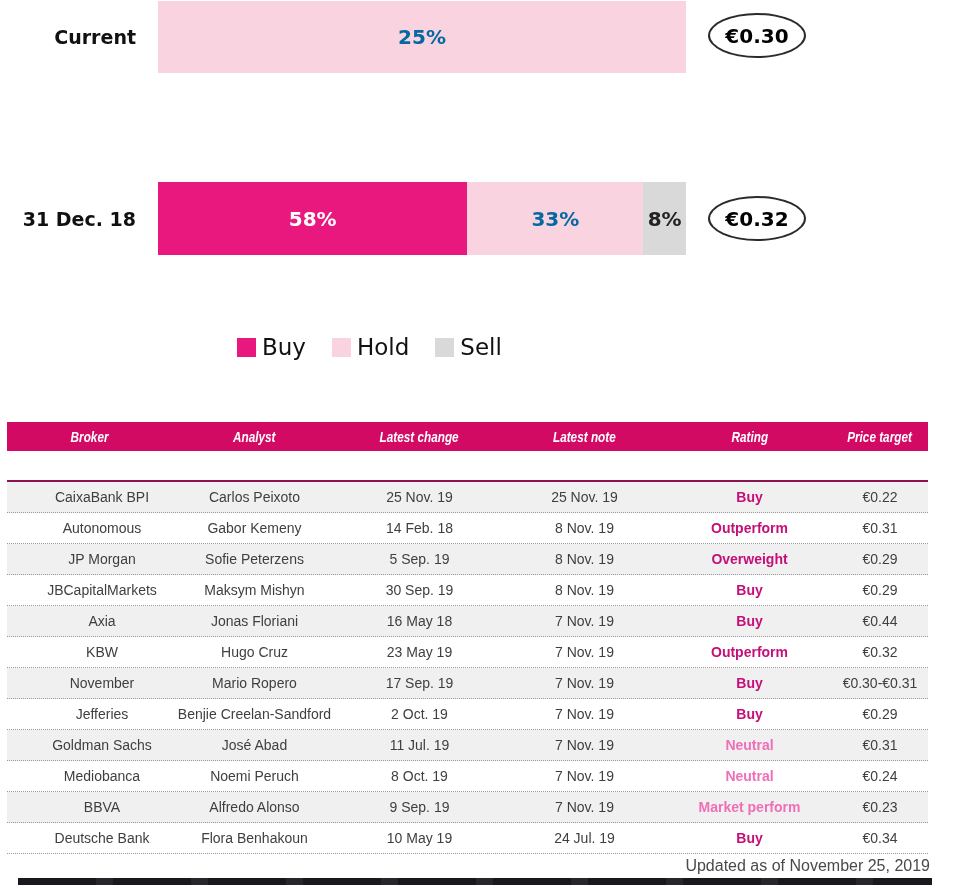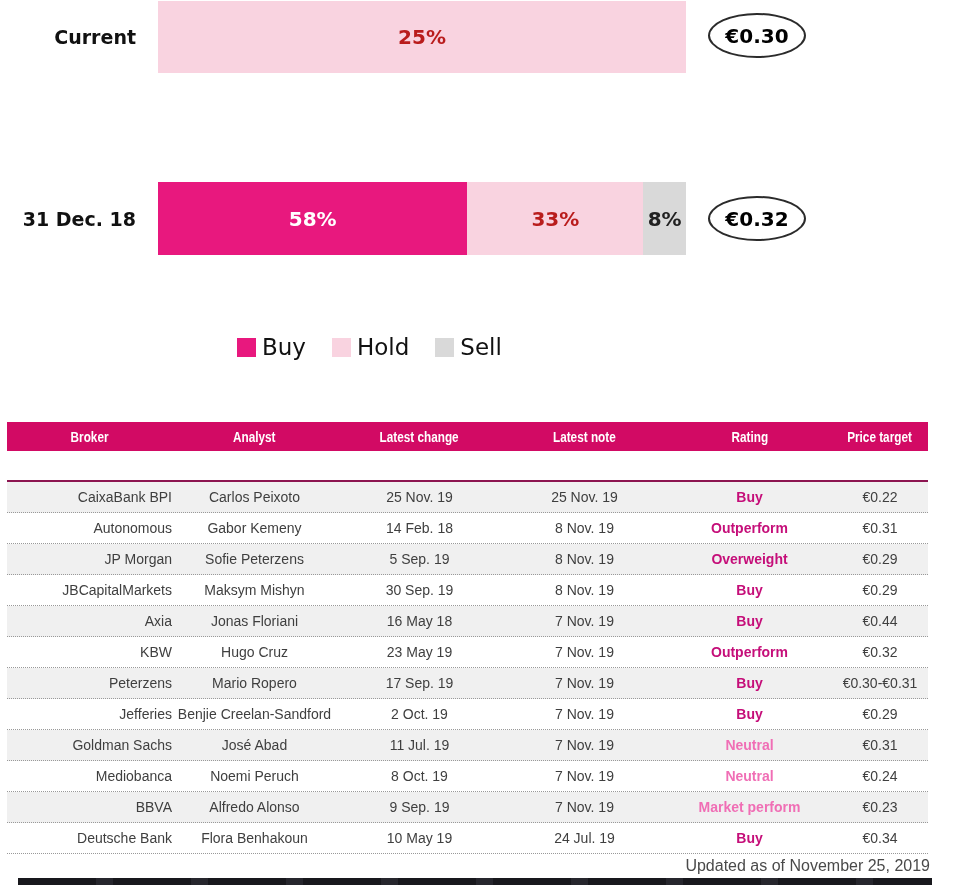--- a/index.html
+++ b/index.html
@@ -6,46 +6,46 @@
   .canvas{position:relative;width:958px;height:885px;background:#fff;overflow:hidden;
           font-family:"DejaVu Sans",sans-serif;}
 
   
   .chart-row{position:absolute;left:0;}
   .row-label{position:absolute;left:0;width:136px;height:100%;display:flex;align-items:center;
              justify-content:flex-end;font-size:19px;font-weight:bold;color:#111;}
   .bar{position:absolute;left:158px;width:528px;height:100%;display:flex;}
   .seg{display:flex;align-items:center;justify-content:center;font-size:20px;font-weight:bold;}
   .seg-buy{color:#fff;}
-  .seg-hold{color:#b91c1c;}
+  .seg-hold{color:#0369a1;}
   .seg-sell{color:#222;}
   .pt-ellipse{position:absolute;left:708px;width:98px;height:45px;border:2px solid #2b2b2b;
               border-radius:50%;display:flex;align-items:center;justify-content:center;
               font-size:20px;font-weight:bold;color:#000;background:#fff;box-sizing:border-box;}
 
   
   .legend{position:absolute;left:237px;top:334px;display:flex;align-items:center;gap:26px;}
   .legend-item{display:flex;align-items:center;gap:6px;}
   .swatch{width:19px;height:19px;}
   .legend-label{font-size:23px;color:#111;}
 
   
   .table-wrap{position:absolute;left:7px;top:422px;width:921px;
               font-family:"Liberation Sans",sans-serif;}
   .thead{display:grid;grid-template-columns:165px 165px 165px 165px 165px 96px;
-         height:29px;align-items:center;}
+         height:29px;align-items:center;font-style:italic;}
   .th{text-align:center;color:#fff;font-size:14px;font-weight:bold;white-space:nowrap;}
   .th span{display:inline-block;transform:scaleX(.84);transform-origin:center;}
   .body-top-line{height:2px;margin-top:29px;}
   .trow{display:grid;grid-template-columns:165px 165px 165px 165px 165px 96px;
         height:30px;align-items:center;border-bottom:1px dotted #999;box-sizing:content-box;}
   .trow:nth-child(odd){background:#F0F0F0;}
   .trow:nth-child(even){background:#FFFFFF;}
   .td{text-align:center;font-size:14px;color:#3F3F3F;white-space:nowrap;}
-  .td.broker{text-align:right;padding-left:25px;}
+  .td.broker{text-align:center;padding-left:25px;}
   .td.rating{font-weight:bold;}
 
   .updated{position:absolute;top:857px;left:0;width:930px;text-align:right;
            font-family:"Liberation Sans",sans-serif;font-size:16px;color:#4a4a4a;}
 
   .bottom-bar{position:absolute;left:18px;top:878px;width:914px;height:7px;background:#18181d;
               background-image:repeating-linear-gradient(90deg,#18181d 0 78px,#26262d 78px 95px);}
 </style>
 </head>
 <body>
@@ -142,21 +142,21 @@
     </div>
         <div class="trow">
       <div class="td broker">KBW</div>
       <div class="td">Hugo Cruz</div>
       <div class="td">23 May 19</div>
       <div class="td">7 Nov. 19</div>
       <div class="td rating" style="color: rgb(197, 14, 121);">Outperform</div>
       <div class="td">€0.32</div>
     </div>
         <div class="trow">
-      <div class="td broker">Peterzens</div>
+      <div class="td broker">November</div>
       <div class="td">Mario Ropero</div>
       <div class="td">17 Sep. 19</div>
       <div class="td">7 Nov. 19</div>
       <div class="td rating" style="color: rgb(197, 14, 121);">Buy</div>
       <div class="td">€0.30-€0.31</div>
     </div>
         <div class="trow">
       <div class="td broker">Jefferies</div>
       <div class="td">Benjie Creelan-Sandford</div>
       <div class="td">2 Oct. 19</div>

